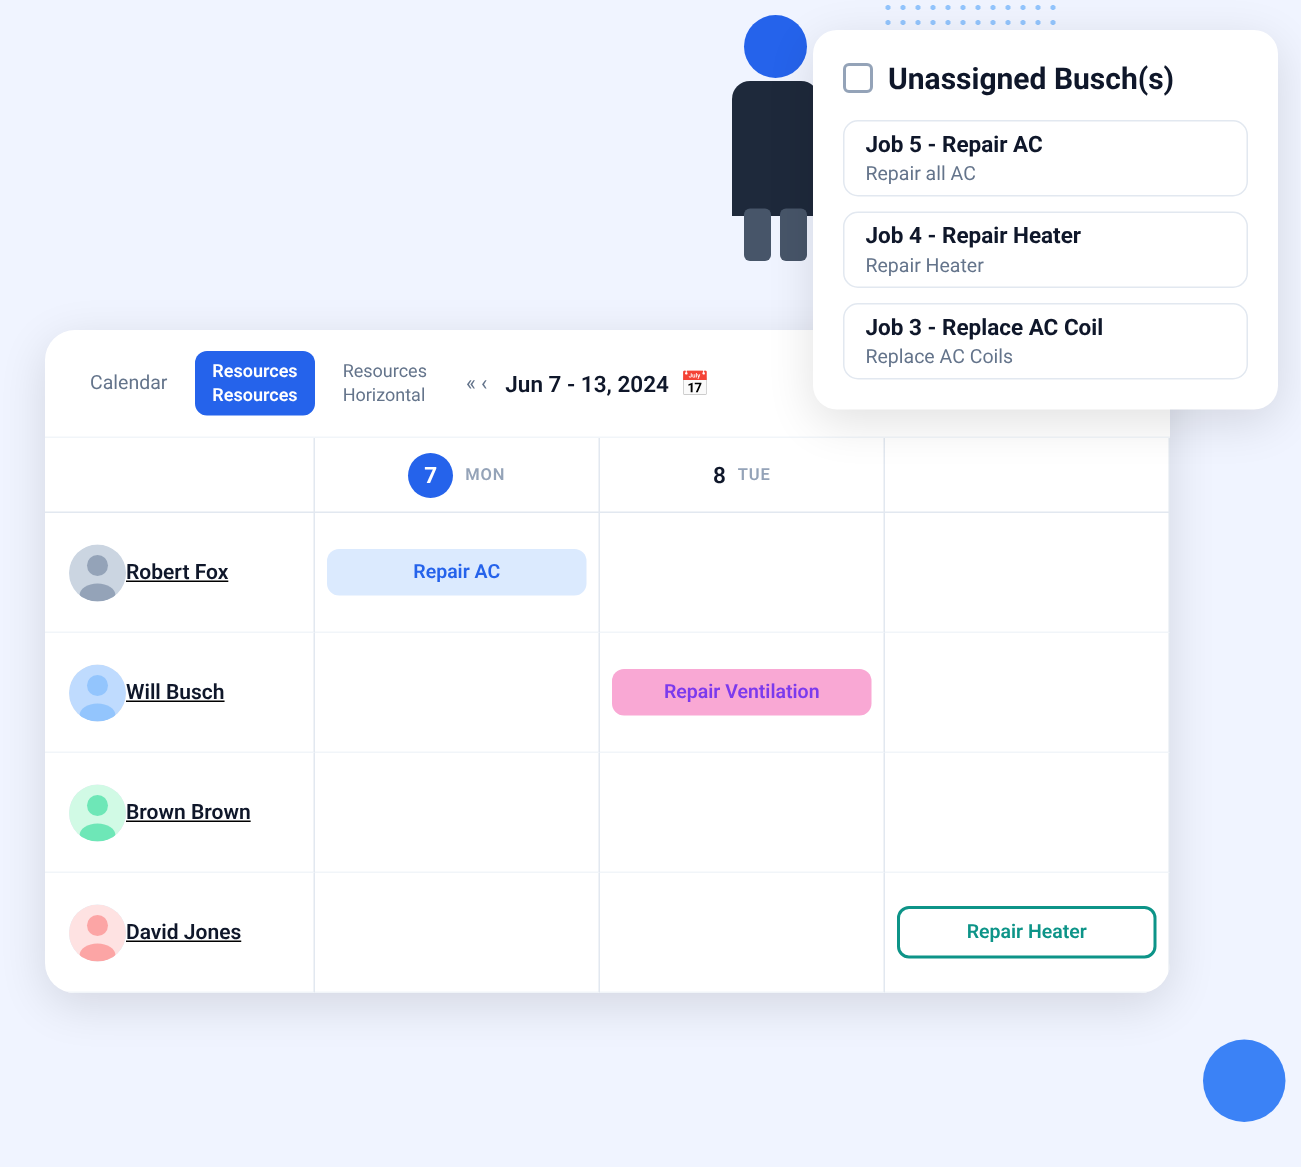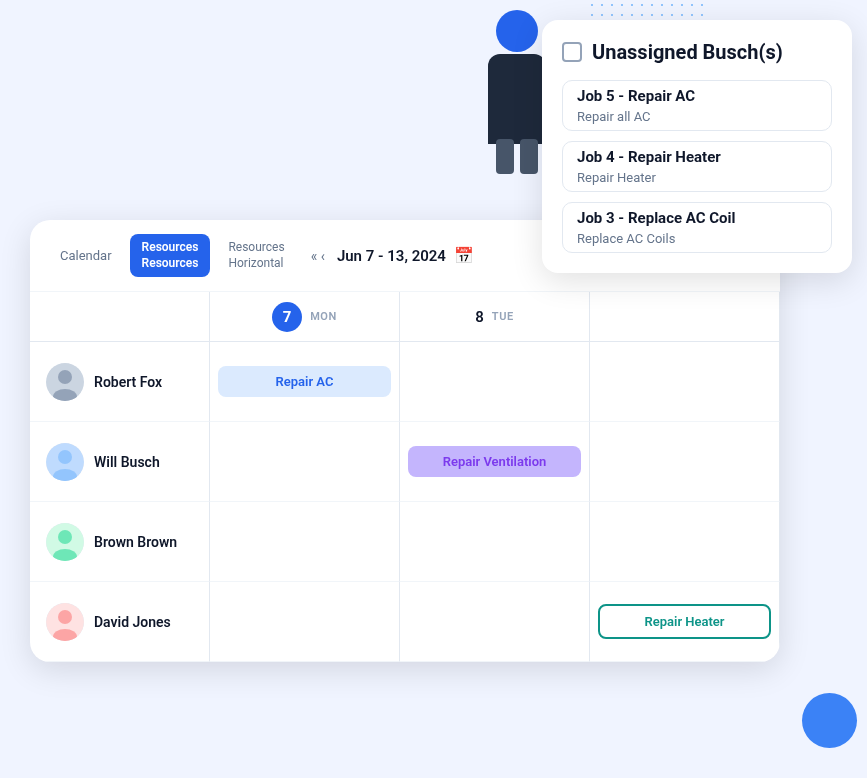--- a/index.html
+++ b/index.html
@@ -245,25 +245,25 @@
     }
     .day-name {
       font-size: 11px;
       font-weight: 600;
       color: #94a3b8;
       letter-spacing: 0.05em;
     }
     .resource-cell {
       display: flex;
       align-items: center;
-      gap: 10px;
       padding: 0 16px;
       border-bottom: 1px solid #f1f5f9;
       border-right: 1px solid #e2e8f0;
       height: 80px;
+      text-decoration: underline;
     }
     .avatar {
       width: 38px;
       height: 38px;
       border-radius: 50%;
       overflow: hidden;
       flex-shrink: 0;
       background: #e2e8f0;
       display: flex;
       align-items: center;
@@ -299,21 +299,21 @@
       color: #2563eb;
       font-size: 13px;
       font-weight: 600;
       border-radius: 8px;
       padding: 8px 12px;
       text-align: center;
       cursor: pointer;
       width: 100%;
     }
     .chip-purple {
-      background: #c4b5fd;
+      background: #f9a8d4;
       color: #7c3aed;
       font-size: 13px;
       font-weight: 600;
       border-radius: 8px;
       padding: 8px 12px;
       text-align: center;
       cursor: pointer;
       width: 100%;
     }
     .chip-teal {

